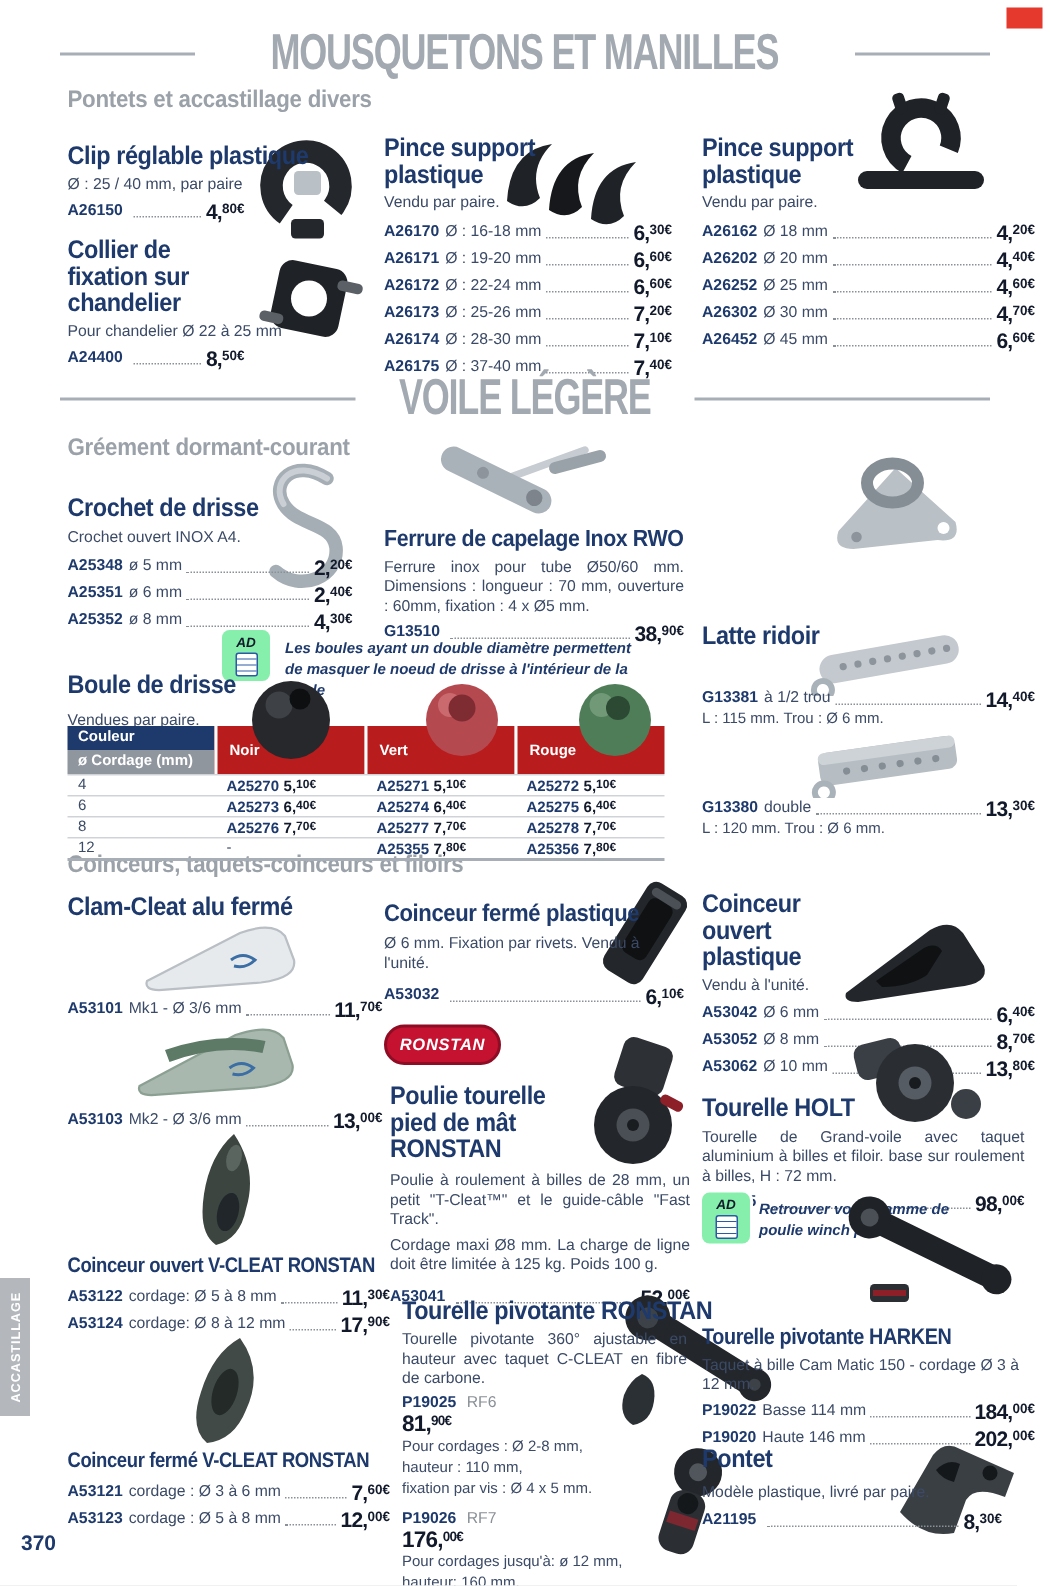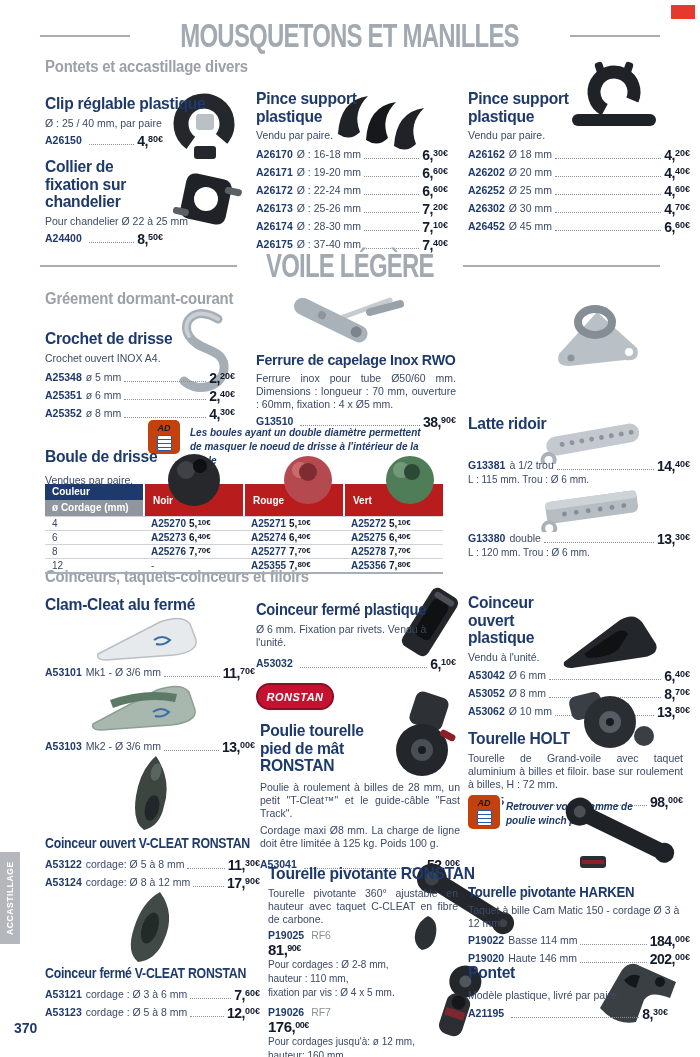--- a/index.html
+++ b/index.html
@@ -40,21 +40,21 @@
         padding-left:8px;border-left:2px solid #fff;box-sizing:border-box;}
   .trow{display:flex;height:13px;align-items:center;border-top:1px solid #cfd3d7;}
   .trow:first-of-type{border-top:none;}
   .tsize{width:98px;padding-left:7px;box-sizing:border-box;}
   .tcell{width:100px;padding-left:8px;box-sizing:border-box;white-space:nowrap;}
   .tcell .ref{margin-right:3px;}
   .tcell .tprice{font-weight:bold;color:#11192b;}
   .tcell .tprice .pd{font-size:8px;vertical-align:2px;}
   
   .corner-red{position:absolute;left:671px;top:5px;width:24px;height:14px;background:#e6392e;}
-  .adbadge{width:32px;height:34px;background:#c2410c;border-radius:5px;display:flex;flex-direction:column;
+  .adbadge{width:32px;height:34px;background:#86efac;border-radius:5px;display:flex;flex-direction:column;
            align-items:center;justify-content:center;box-shadow:0 0 0 2px #fff;}
   .adbadge .adtxt{font-size:9px;font-weight:bold;font-style:italic;color:#11192b;line-height:9px;}
   .adglyph{width:13px;height:14px;background:#fff;border:1.5px solid #2b5aa6;border-radius:2px;margin-top:2px;
            background-image:linear-gradient(#2b5aa6 1px,transparent 1px);background-size:100% 4px;background-position:0 3px;}
   .adtext{font-size:10px;font-style:italic;font-weight:bold;color:#1e3a6c;line-height:14px;}
   .ronstan{width:78px;height:27px;background:#c41230;border:2px solid #8e0d24;border-radius:15px;color:#fff;
            display:flex;align-items:center;justify-content:center;font-weight:bold;font-style:italic;
            font-size:11px;letter-spacing:.5px;box-sizing:border-box;}
   .sidetab{position:absolute;left:0;top:852px;width:20px;height:92px;background:#b4b8bd;color:#fff;
            display:flex;align-items:center;justify-content:center;writing-mode:vertical-rl;
@@ -362,22 +362,22 @@
     </svg>
   </div>
 
   <div class="abs btable" style="left:45px;top:484px;width:398px;z-index:2;">
     <div class="thead">
       <div class="corner">
         <div class="c1">Couleur</div>
         <div class="c2">ø Cordage (mm)</div>
       </div>
       <div class="colh">Noir</div>
+      <div class="colh">Vert</div>
       <div class="colh">Rouge</div>
-      <div class="colh">Vert</div>
     </div>
     <div class="trow">
       <div class="tsize">4</div>
       <div class="tcell"><span class="ref">A25270</span><span class="tprice"><span>5,</span><span class="pd">10€</span></span></div>
       <div class="tcell"><span class="ref">A25271</span><span class="tprice"><span>5,</span><span class="pd">10€</span></span></div>
       <div class="tcell"><span class="ref">A25272</span><span class="tprice"><span>5,</span><span class="pd">10€</span></span></div>
     </div>
     <div class="trow">
       <div class="tsize">6</div>
       <div class="tcell"><span class="ref">A25273</span><span class="tprice"><span>6,</span><span class="pd">40€</span></span></div>

